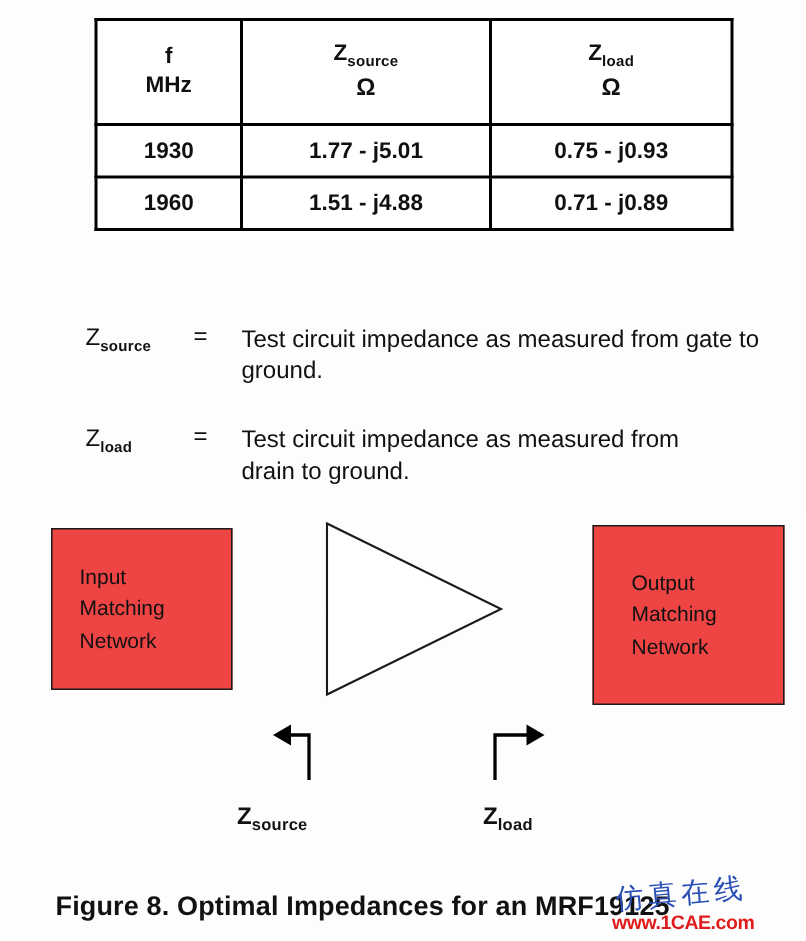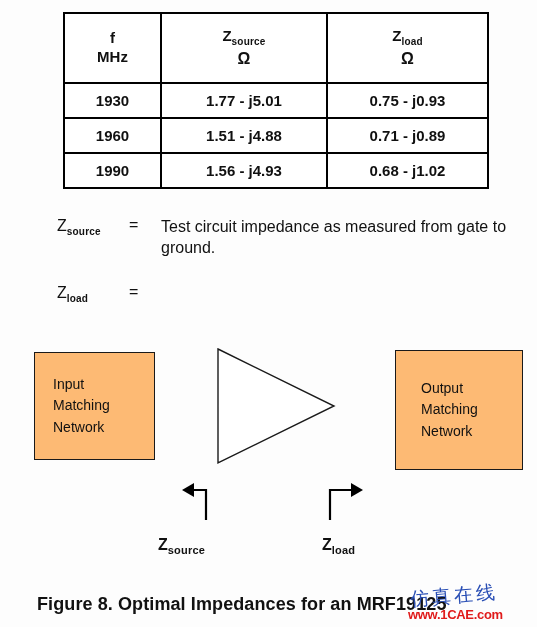--- a/index.html
+++ b/index.html
@@ -105,21 +105,21 @@
   .diagram {
     position: absolute;
     left: 0;
     top: 340px;
     width: 537px;
     height: 240px;
   }
   .blk {
     position: absolute;
     border: 1px solid #1a1a1a;
-    background: #fdba74;
+    background: #ef4444;
     box-sizing: border-box;
     display: flex;
     align-items: center;
   }
   .blk-input  { left: 34px;  top: 12px; width: 121px; height: 108px; }
   .blk-output { left: 395px; top: 10px; width: 128px; height: 120px; }
   .blk-lines {
     font-size: 14px;
     line-height: 1.52;
     padding-left: 18px;
@@ -231,39 +231,35 @@
       <tr>
         <td>1930</td>
         <td>1.77  -  j5.01</td>
         <td>0.75  -  j0.93</td>
       </tr>
       <tr>
         <td>1960</td>
         <td>1.51  -  j4.88</td>
         <td>0.71  -  j0.89</td>
       </tr>
-      <tr>
-        <td>1990</td>
-        <td>1.56  -  j4.93</td>
-        <td>0.68  -  j1.02</td>
-      </tr>
     </tbody>
   </table>
 
   <div class="defs">
 
     <div class="def-row">
       <div class="def-sym"><span>Z</span><span class="sub">source</span></div>
       <div class="def-eq">=</div>
       <div class="def-text">Test circuit impedance as measured from gate to ground.</div>
     </div>
 
     <div class="def-row" style="margin-top:24px;">
       <div class="def-sym"><span>Z</span><span class="sub">load</span></div>
       <div class="def-eq">=</div>
+      <div class="def-text" style="max-width:300px;">Test circuit impedance as measured from drain to ground.</div>
     </div>
 
   </div>
 
   <div class="diagram">
 
     <div class="blk blk-input">
       <div class="blk-lines">Input
 Matching
 Network</div>

